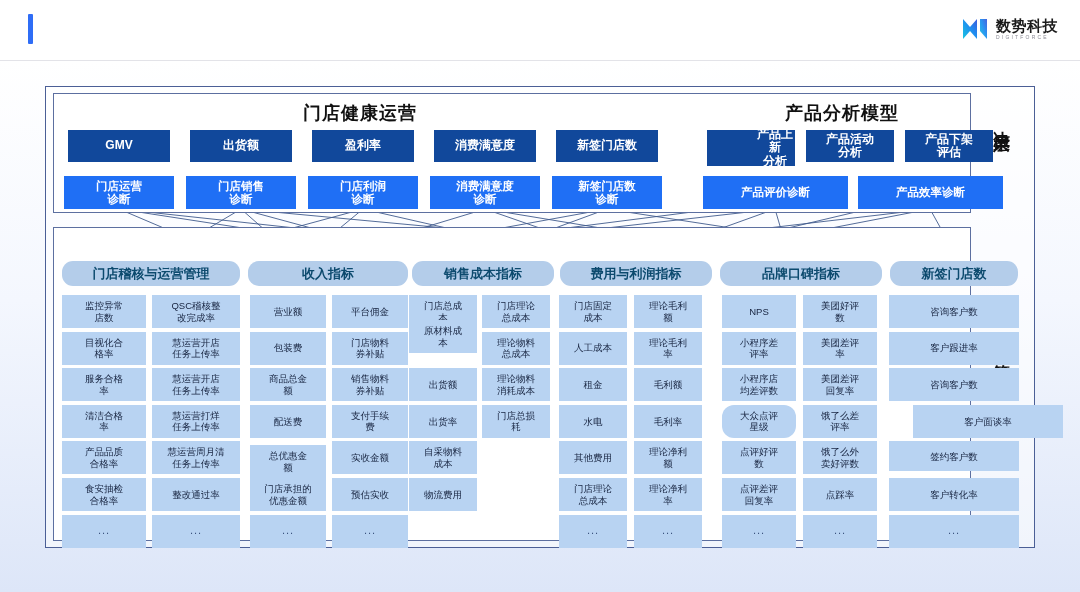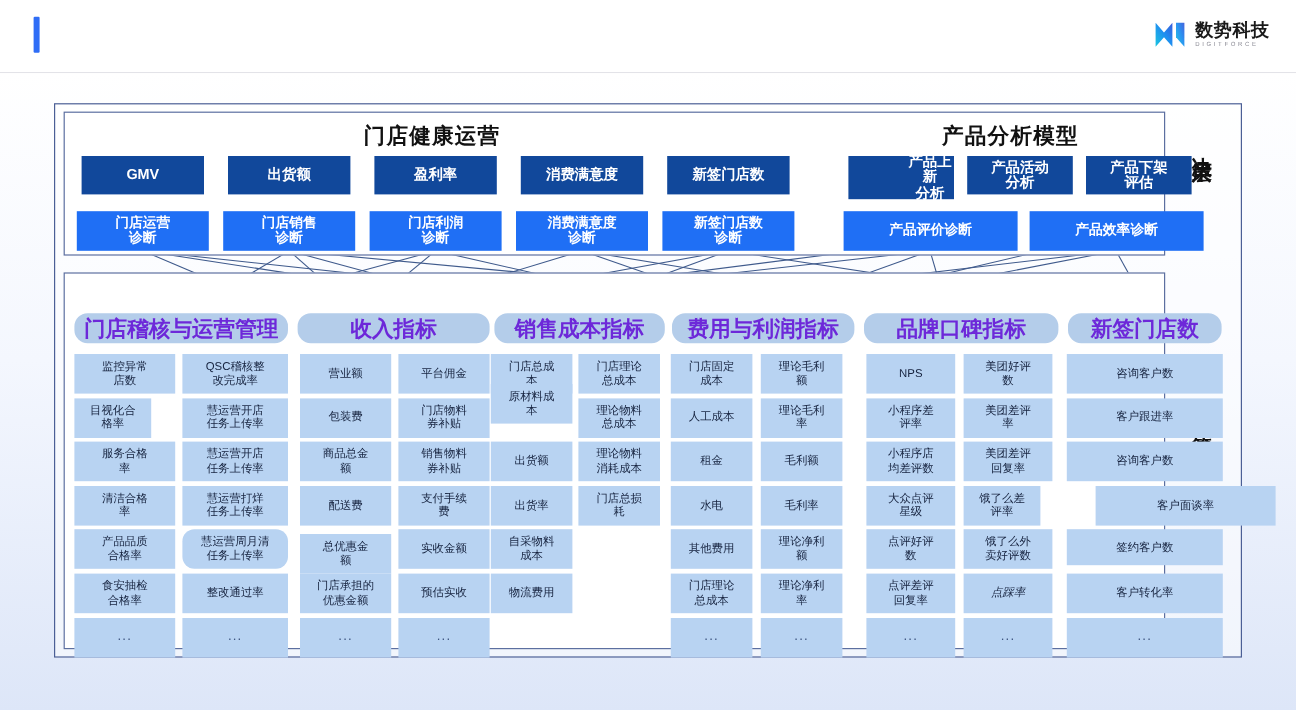--- a/index.html
+++ b/index.html
@@ -87,21 +87,21 @@
   }
   .box-dark  { background: #11489b; font-size: 12px; }
   .box-bright{ background: #1f6ff5; font-size: 11.5px; }
 
   
   .grp-head {
     position: absolute;
     height: 25px;
     background: #b4cdea;
     display: flex; align-items: center; justify-content: center;
-    font-size: 18px; font-weight: bold; color: #6d28d9;
+    font-size: 13px; font-weight: bold; color: #0c4a6e;
     white-space: nowrap;
     border-radius: 11px;
   }
   .cell {
     position: absolute;
     background: #b8d3f2;
     display: flex; align-items: center; justify-content: center; text-align: center;
     font-size: 9.5px; color: #16233f; line-height: 1.22;
     padding: 0 2px;
   }
@@ -200,31 +200,31 @@
       <div class="box box-bright" style="left: 703px; top: 115px; width: 145px; height: 33px;">产品评价诊断</div>
       <div class="box box-bright" style="left: 858px; top: 115px; width: 145px; height: 33px;">产品效率诊断</div>
     </div>
 
   <div class="panel panel-manage"></div>
   <div class="layer-label layer-label-manage">管理层</div>
 
   <div id="mgmt">
       <div class="grp-head" style="left: 62px; top: 200px; width: 178px;">门店稽核与运营管理</div>
       <div class="cell" style="left: 62px; top: 234px; width: 84px; height: 33px;">监控异常<br>店数</div>
-      <div class="cell" style="left: 62px; top: 270.6px; width: 64px; height: 33px;">目视化合<br>格率</div>
+      <div class="cell" style="left: 62px; top: 270.6px; width: 84px; height: 33px;">目视化合<br>格率</div>
       <div class="cell" style="left: 62px; top: 307.2px; width: 84px; height: 33px;">服务合格<br>率</div>
       <div class="cell" style="left: 62px; top: 343.8px; width: 84px; height: 33px;">清洁合格<br>率</div>
       <div class="cell" style="left: 62px; top: 380.4px; width: 84px; height: 33px;">产品品质<br>合格率</div>
       <div class="cell" style="left: 62px; top: 417px; width: 84px; height: 33px;">食安抽检<br>合格率</div>
       <div class="cell dots" style="left: 62px; top: 453.6px; width: 84px; height: 33px;">...</div>
       <div class="cell" style="left: 152px; top: 234px; width: 88px; height: 33px;">QSC稽核整<br>改完成率</div>
       <div class="cell" style="left: 152px; top: 270.6px; width: 88px; height: 33px;">慧运营开店<br>任务上传率</div>
       <div class="cell" style="left: 152px; top: 307.2px; width: 88px; height: 33px;">慧运营开店<br>任务上传率</div>
       <div class="cell" style="left: 152px; top: 343.8px; width: 88px; height: 33px;">慧运营打烊<br>任务上传率</div>
-      <div class="cell" style="left: 152px; top: 380.4px; width: 88px; height: 33px; border-radius: 10px;">慧运营周月清<br>任务上传率</div>
+      <div class="cell" style="left: 152px; top: 380.4px; width: 88px; height: 33px;">慧运营周月清<br>任务上传率</div>
       <div class="cell" style="left: 152px; top: 417px; width: 88px; height: 33px;">整改通过率</div>
       <div class="cell dots" style="left: 152px; top: 453.6px; width: 88px; height: 33px;">...</div>
       <div class="grp-head" style="left: 248px; top: 200px; width: 160px;">收入指标</div>
       <div class="cell" style="left: 250px; top: 234px; width: 76px; height: 33px;">营业额</div>
       <div class="cell" style="left: 250px; top: 270.6px; width: 76px; height: 33px;">包装费</div>
       <div class="cell" style="left: 250px; top: 307.2px; width: 76px; height: 33px;">商品总金<br>额</div>
       <div class="cell" style="left: 250px; top: 343.8px; width: 76px; height: 33px;">配送费</div>
       <div class="cell" style="left: 250px; top: 384px; width: 76px; height: 33px;">总优惠金<br>额</div>
       <div class="cell" style="left: 250px; top: 417px; width: 76px; height: 33px;">门店承担的<br>优惠金额</div>
       <div class="cell dots" style="left: 250px; top: 453.6px; width: 76px; height: 33px;">...</div>
@@ -258,30 +258,30 @@
       <div class="cell" style="left: 634px; top: 270.6px; width: 68px; height: 33px;">理论毛利<br>率</div>
       <div class="cell" style="left: 634px; top: 307.2px; width: 68px; height: 33px;">毛利额</div>
       <div class="cell" style="left: 634px; top: 343.8px; width: 68px; height: 33px;">毛利率</div>
       <div class="cell" style="left: 634px; top: 380.4px; width: 68px; height: 33px;">理论净利<br>额</div>
       <div class="cell" style="left: 634px; top: 417px; width: 68px; height: 33px;">理论净利<br>率</div>
       <div class="cell dots" style="left: 634px; top: 453.6px; width: 68px; height: 33px;">...</div>
       <div class="grp-head" style="left: 720px; top: 200px; width: 162px;">品牌口碑指标</div>
       <div class="cell" style="left: 722px; top: 234px; width: 74px; height: 33px;">NPS</div>
       <div class="cell" style="left: 722px; top: 270.6px; width: 74px; height: 33px;">小程序差<br>评率</div>
       <div class="cell" style="left: 722px; top: 307.2px; width: 74px; height: 33px;">小程序店<br>均差评数</div>
-      <div class="cell" style="left: 722px; top: 343.8px; width: 74px; height: 33px;">大众点评<br>星级</div>
+      <div class="cell" style="left: 722px; top: 343.8px; width: 74px; height: 33px; border-radius: 12px;">大众点评<br>星级</div>
       <div class="cell" style="left: 722px; top: 380.4px; width: 74px; height: 33px;">点评好评<br>数</div>
       <div class="cell" style="left: 722px; top: 417px; width: 74px; height: 33px;">点评差评<br>回复率</div>
       <div class="cell dots" style="left: 722px; top: 453.6px; width: 74px; height: 33px;">...</div>
       <div class="cell" style="left: 803px; top: 234px; width: 74px; height: 33px;">美团好评<br>数</div>
       <div class="cell" style="left: 803px; top: 270.6px; width: 74px; height: 33px;">美团差评<br>率</div>
       <div class="cell" style="left: 803px; top: 307.2px; width: 74px; height: 33px;">美团差评<br>回复率</div>
-      <div class="cell" style="left: 803px; top: 343.8px; width: 64px; height: 33px;">饿了么差<br>评率</div>
+      <div class="cell" style="left: 803px; top: 343.8px; width: 74px; height: 33px;">饿了么差<br>评率</div>
       <div class="cell" style="left: 803px; top: 380.4px; width: 74px; height: 33px;">饿了么外<br>卖好评数</div>
-      <div class="cell" style="left: 803px; top: 417px; width: 74px; height: 33px; font-style: italic;">点踩率</div>
+      <div class="cell" style="left: 803px; top: 417px; width: 74px; height: 33px;">点踩率</div>
       <div class="cell dots" style="left: 803px; top: 453.6px; width: 74px; height: 33px;">...</div>
       <div class="grp-head" style="left: 890px; top: 200px; width: 128px;">新签门店数</div>
       <div class="cell" style="left: 889px; top: 234px; width: 130px; height: 33px;">咨询客户数</div>
       <div class="cell" style="left: 889px; top: 270.6px; width: 130px; height: 33px;">客户跟进率</div>
       <div class="cell" style="left: 889px; top: 307.2px; width: 130px; height: 33px;">咨询客户数</div>
       <div class="cell" style="left: 913px; top: 343.8px; width: 150px; height: 33px;">客户面谈率</div>
       <div class="cell" style="left: 889px; top: 380.4px; width: 130px; height: 30px;">签约客户数</div>
       <div class="cell" style="left: 889px; top: 417px; width: 130px; height: 33px;">客户转化率</div>
       <div class="cell dots" style="left: 889px; top: 453.6px; width: 130px; height: 33px;">...</div>
     </div>

